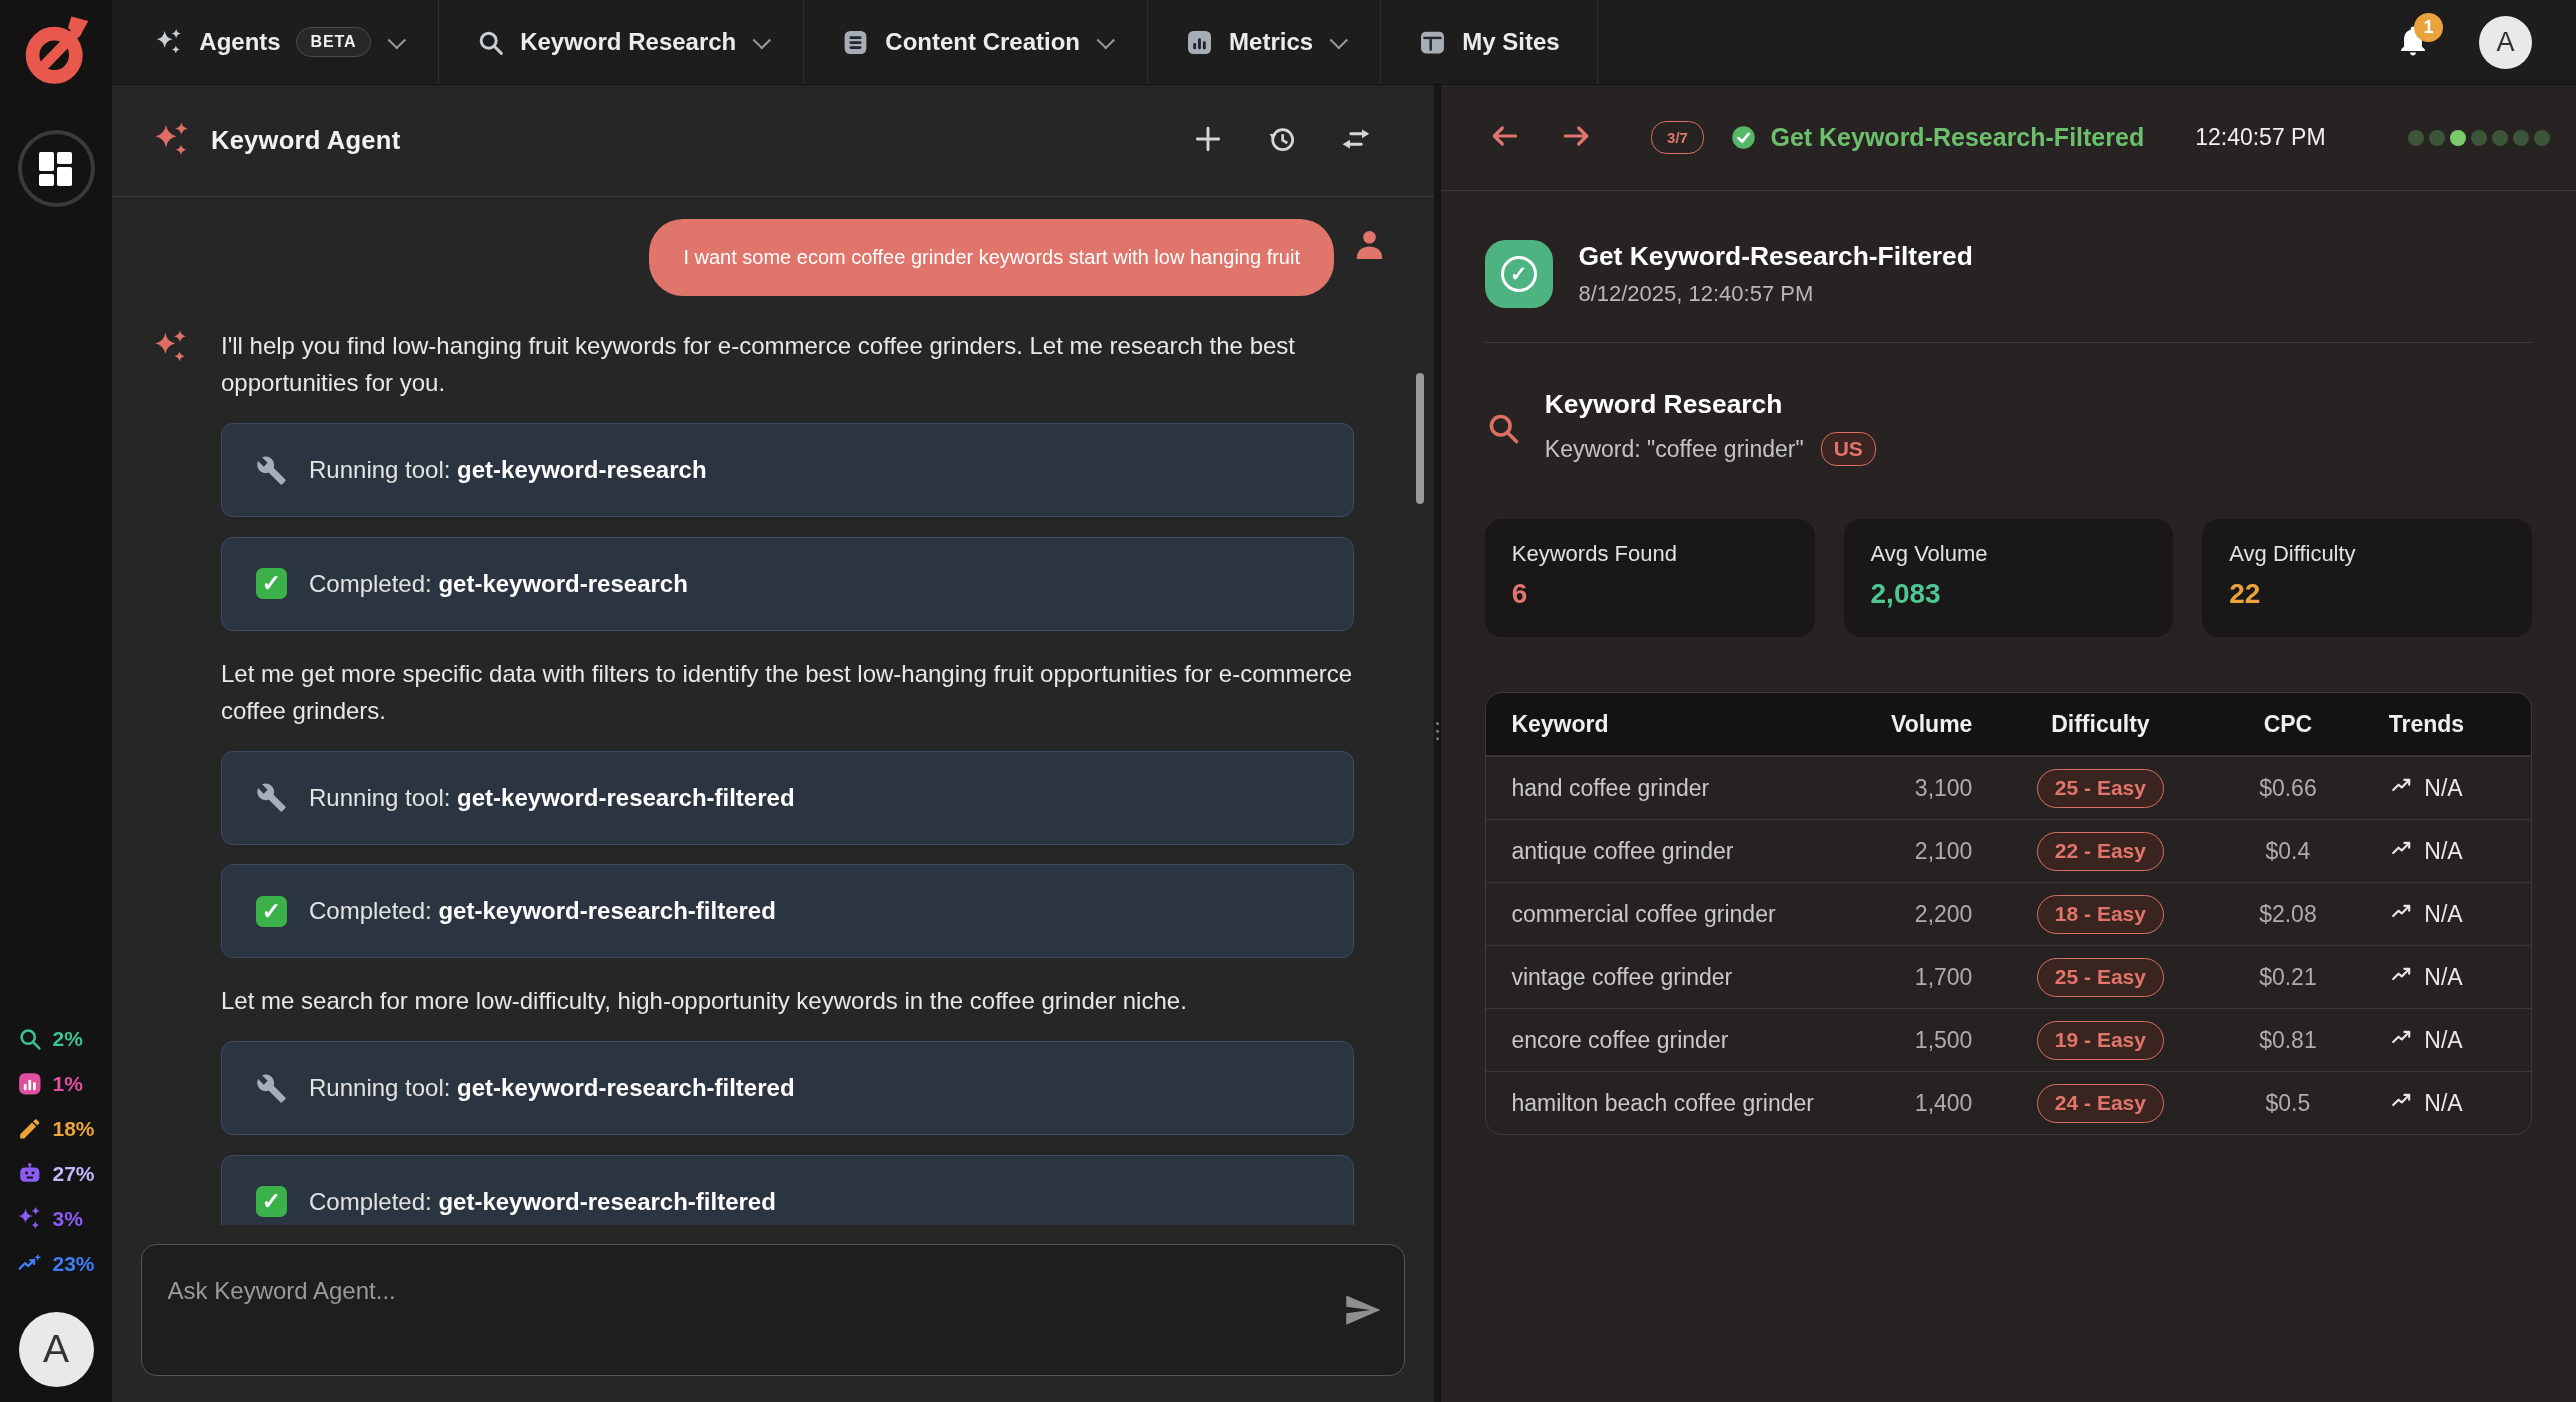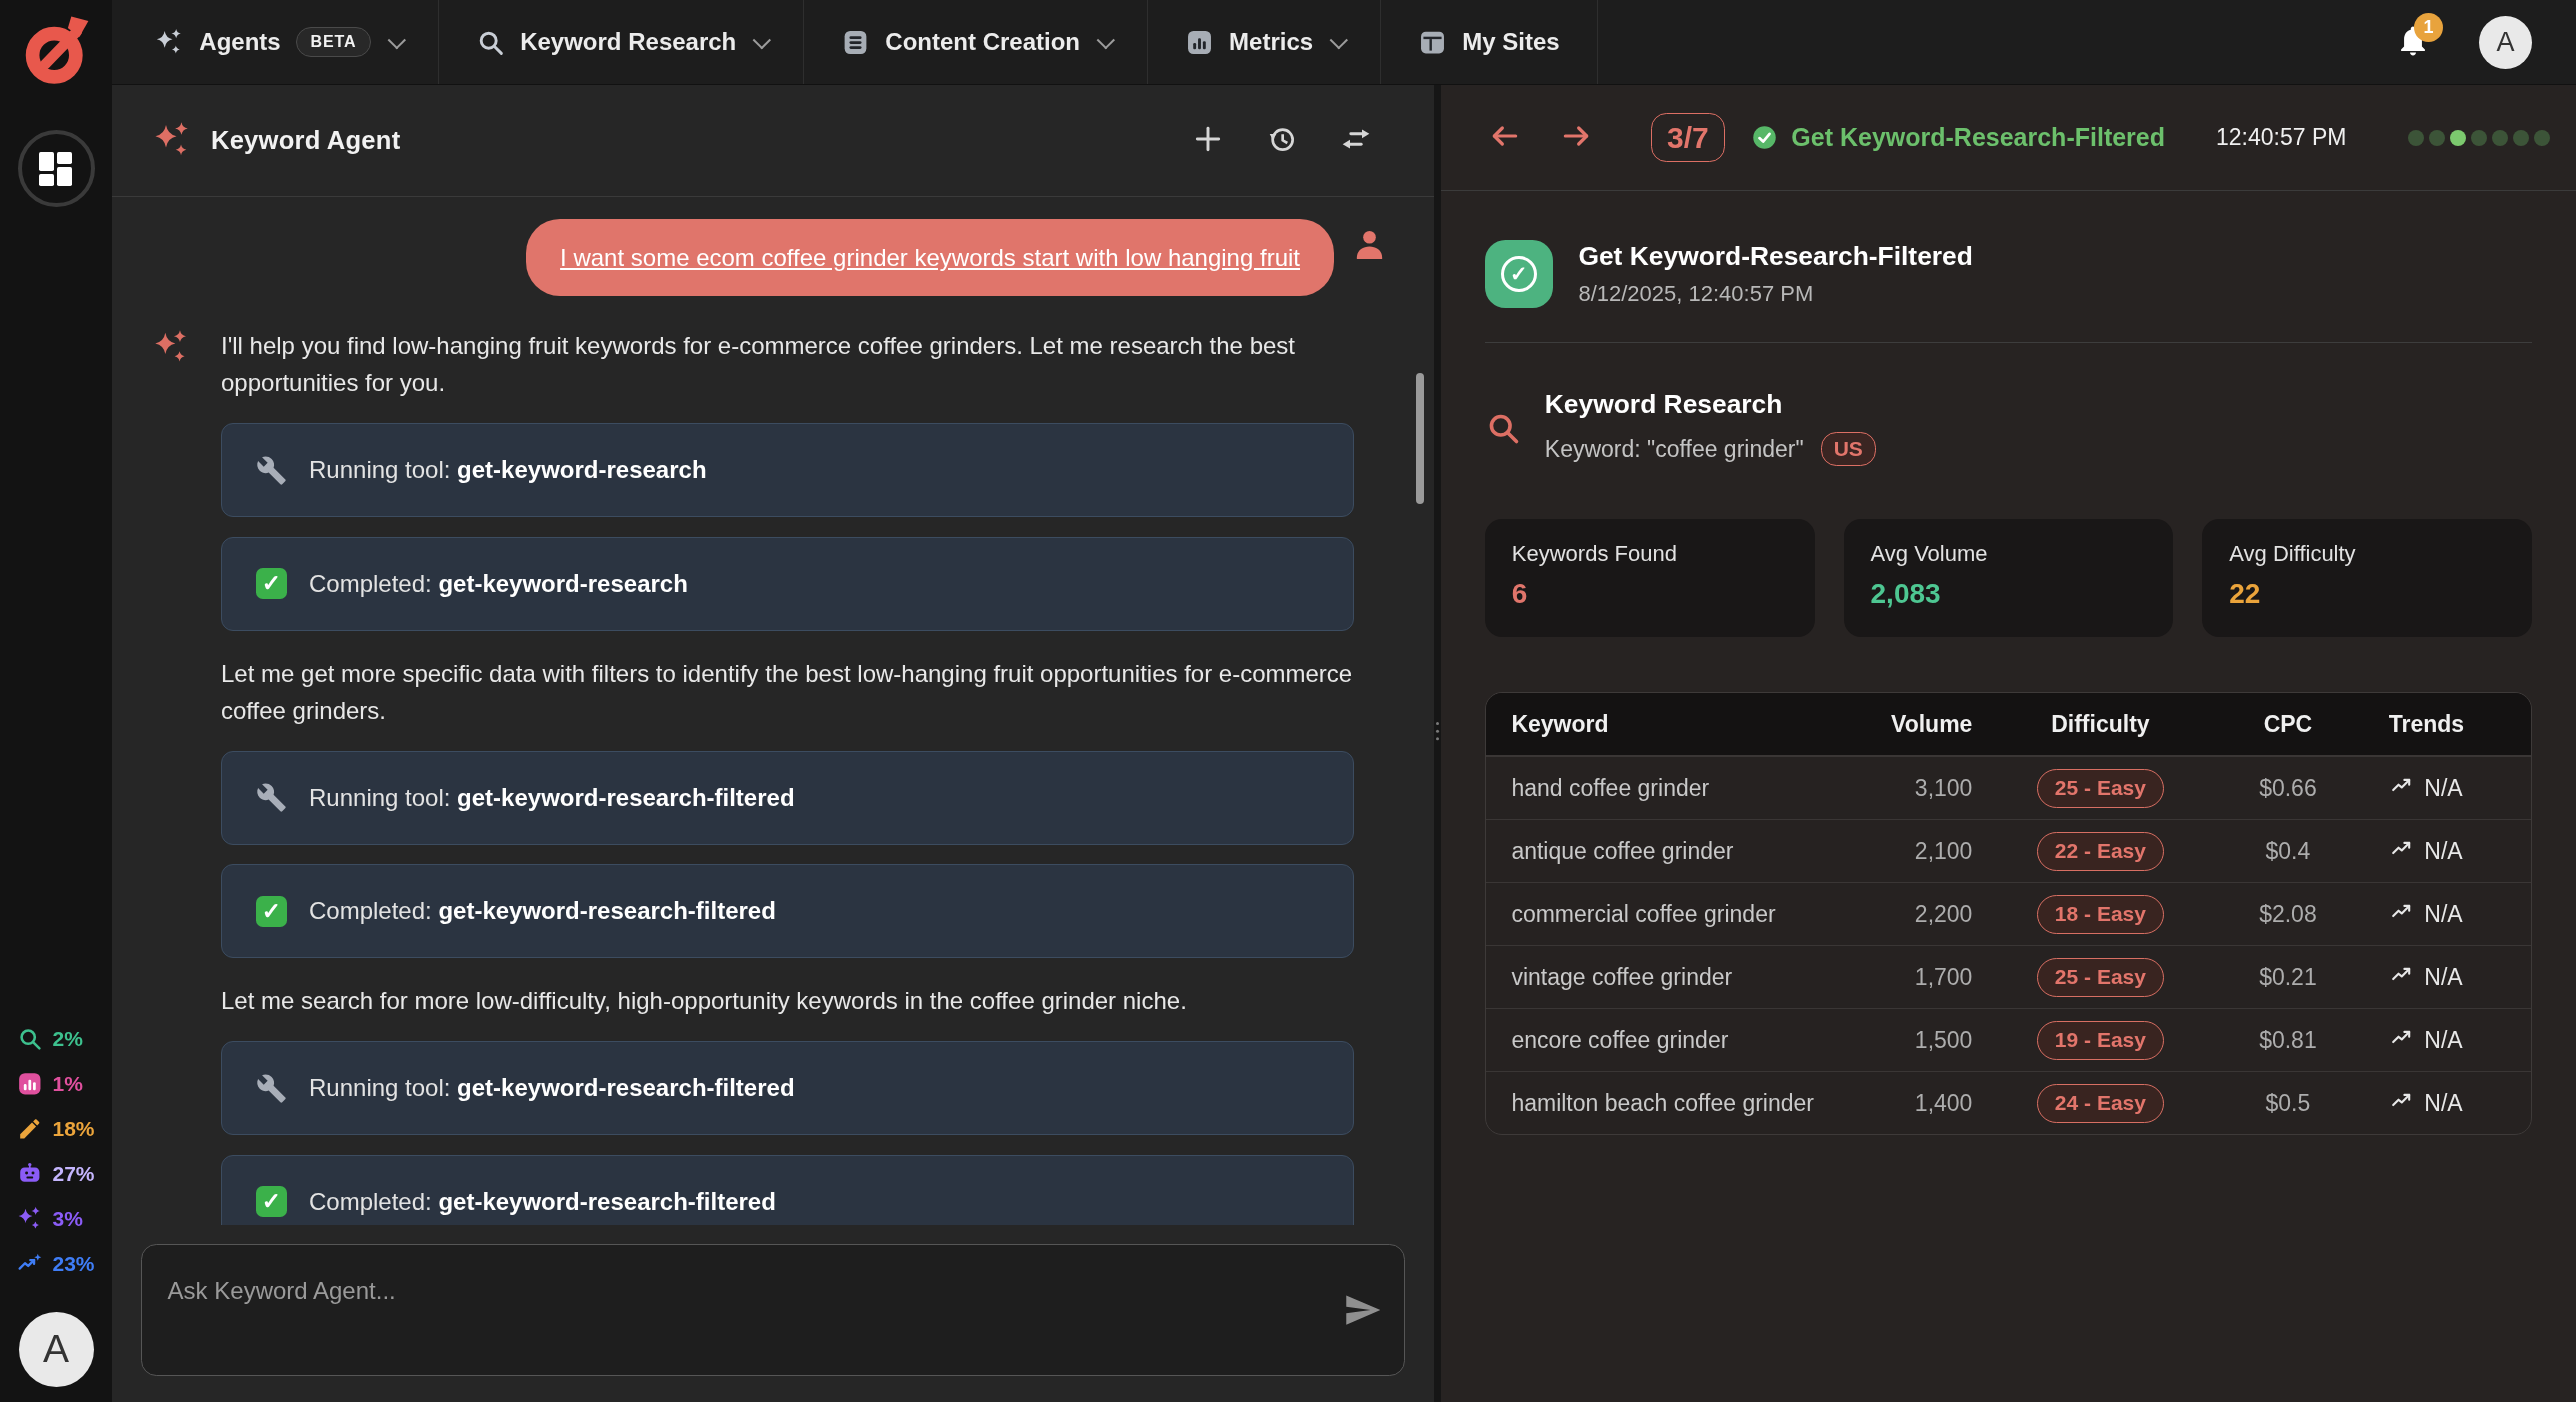--- a/index.html
+++ b/index.html
@@ -52,21 +52,21 @@
   .chat-header { height:112px; display:flex; align-items:center; padding:0 60px 0 41px; border-bottom:0.9px solid #3a3a3a; flex-shrink:0; }
   .chat-title-ic { width:39px; height:39px; color:#dd6f64; margin-right:19px; }
   .chat-title-ic svg { width:100%; height:100%; }
   .chat-title { font-size:25.6px; font-weight:700; color:#f2f2f2; letter-spacing:0.2px; }
   .chat-tools { margin-left:auto; display:flex; align-items:center; gap:37px; }
   .chat-tools button { background:none; border:none; width:37px; height:37px; cursor:pointer; }
   .chat-tools svg { width:32px; height:32px; }
 
   .messages { flex:1; overflow:hidden; padding:22px 80px 0 109px; position:relative; }
   .msg-user-row { display:flex; justify-content:flex-end; align-items:flex-start; gap:17px; margin:0 -34px 31px 0; }
-  .bubble { background:#e0756b; color:#fff; font-size:24px; line-height:29px; padding:24px 34px; border-radius:34px; white-space:nowrap;text-decoration:underline; }
+  .bubble { background:#e0756b; color:#fff; font-size:20px; line-height:29px; padding:24px 34px; border-radius:34px; white-space:nowrap; }
   .user-person-icon { width:37px; height:37px; margin-top:6.8px; }
   .user-person-icon svg { width:100%; height:100%; }
   .msg-assistant { position:relative; margin-bottom:22px; }
   .assistant-sparkles { position:absolute; left:-68px; top:1.7px; width:37px; height:37px; color:#dd6f64; }
   .assistant-sparkles svg { width:100%; height:100%; }
   .msg-assistant p, .msg-note p { font-size:24px; line-height:37px; color:#e8e8e8; }
   .msg-note { margin:24px 0 22px; }
   .tool-card { height:94px; background:#2b3441; border:0.9px solid #3c4c60; border-radius:12px; display:flex; align-items:center; gap:22px; padding:0 34px; margin-bottom:19.6px; }
   .tool-card .t-ic { width:31px; height:31px; flex-shrink:0; display:flex; align-items:center; justify-content:center; }
   .tool-card .t-ic svg { width:100%; height:100%; }
@@ -81,21 +81,21 @@
   .input-box textarea { width:100%; height:100%; background:transparent; border:none; outline:none; resize:none; color:#dcdcdc; font-family:"Liberation Sans", sans-serif; font-size:24px; padding:32px 94px 0 25.6px; }
   .input-box textarea::placeholder { color:#9a9a9a; }
   .send-btn { position:absolute; right:22px; top:50%; transform:translateY(-50%); background:none; border:none; width:39px; height:39px; cursor:pointer; }
   .send-btn svg { width:100%; height:100%; }
 
   
   .insp-header { height:106px; display:flex; align-items:center; padding:0 25.6px 0 46px; border-bottom:0.9px solid #3b3b3b; flex-shrink:0; }
   .insp-header .arrow-btn { background:none; border:none; width:37px; height:37px; cursor:pointer; }
   .insp-header .arrow-btn svg { width:32px; height:32px; }
   .arrow-btn + .arrow-btn { margin-left:34px; }
-  .step-pill { margin-left:56px; border:1.7px solid #dd6f64; color:#e2756b; font-size:30px; font-weight:600; border-radius:15.3px; padding:6.8px 15.3px; cursor:pointer; }
+  .step-pill { margin-left:56px; border:1.7px solid #dd6f64; color:#e2756b; font-size:15px; font-weight:600; border-radius:15.3px; padding:6.8px 15.3px; cursor:pointer; }
   .insp-check { width:27px; height:27px; margin-left:25.6px; }
   .insp-check svg { width:100%; height:100%; }
   .insp-step-title { margin-left:13.6px; font-size:25px; font-weight:600; color:#6cc06c; white-space:nowrap; cursor:pointer; }
   .insp-time { margin-left:51px; font-size:23px; color:#f0f0f0; white-space:nowrap; }
   .dots { margin-left:auto; display:flex; gap:5.1px; padding-left:17px; }
   .dot { width:16px; height:16px; border-radius:50%; background:#3c5438; cursor:pointer; }
   .dot.active { background:#7cc96e; }
 
   .insp-body { flex:1; padding:0 44px; overflow:hidden; }
   .result-row { display:flex; align-items:center; gap:25.6px; margin-top:49px; }

